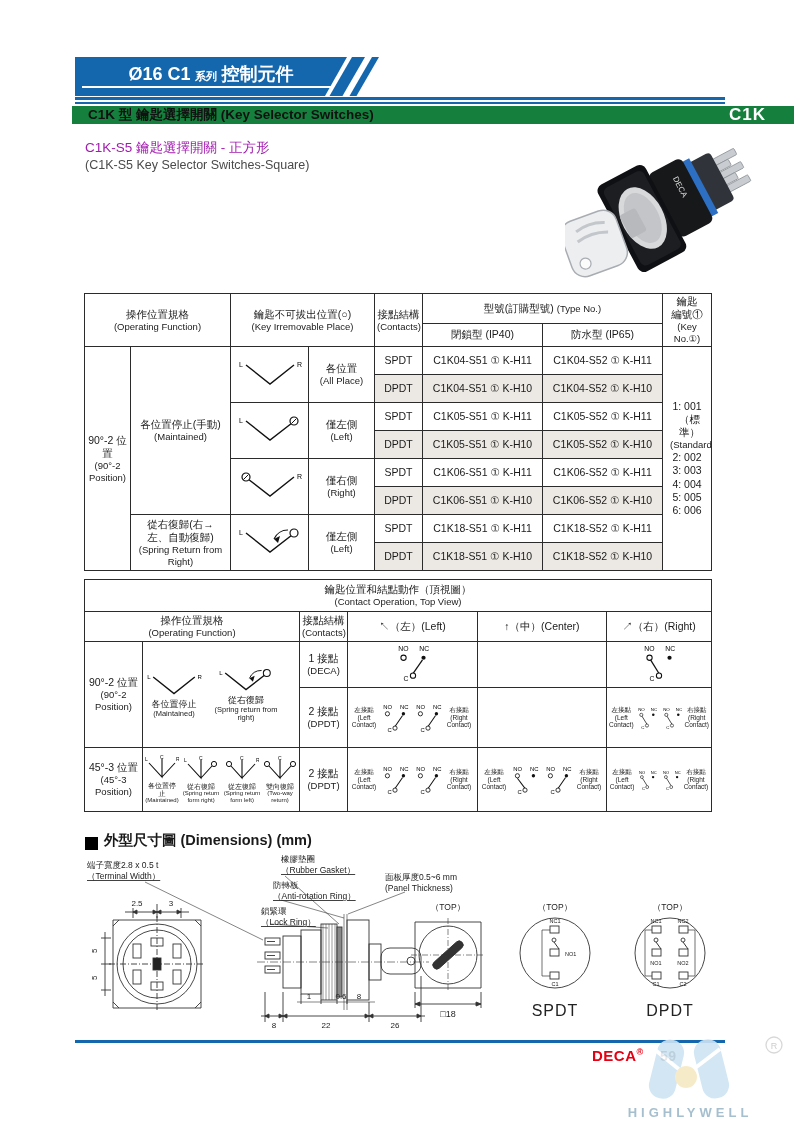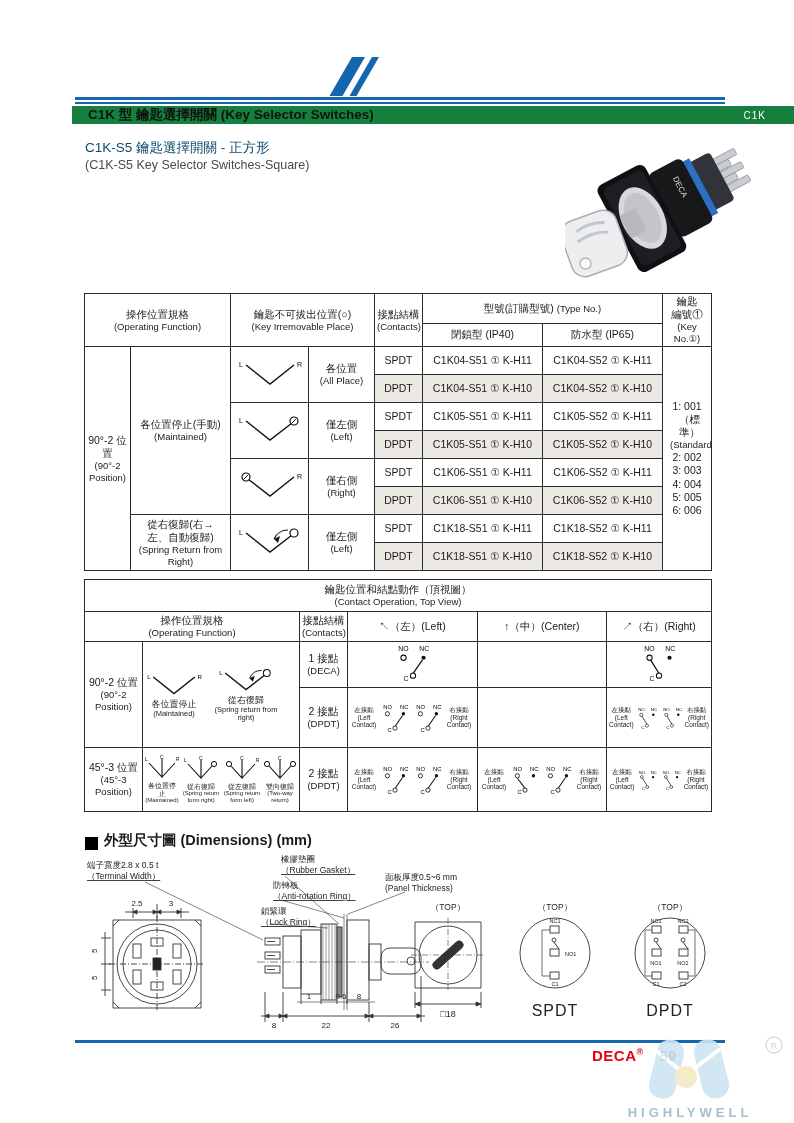--- a/index.html
+++ b/index.html
@@ -14,23 +14,23 @@
   .banner-inner{color:#fff;font-weight:bold;white-space:nowrap;padding-bottom:5px;}
   .banner-line{left:82px;top:86px;width:250px;height:2px;background:#fff;}
   .slash{top:57px;height:39px;background:#1467ad;transform:skewX(-30deg);transform-origin:top left;}
   .rule1{left:75px;top:97px;width:650px;height:3px;background:#1467ad;}
   .rule2{left:75px;top:102px;width:650px;height:1.5px;background:#1467ad;}
 
   
   .sectionbar{left:72px;top:106px;width:722px;height:18px;background:#15803d;
               display:flex;align-items:center;}
   .section-title{font-size:13.5px;font-weight:bold;color:#111;padding-left:16px;}
-  .section-tab{position:absolute;right:28px;color:#fff;font-weight:normal;font-size:10px;letter-spacing:1px;margin-left:39px;}
-
-  .prod-zh{left:85px;top:139px;font-size:13.5px;color:#0c4a6e;}
+  .section-tab{position:absolute;right:28px;color:#fff;font-weight:bold;font-size:17px;letter-spacing:1px;margin-left:39px;}
+
+  .prod-zh{left:85px;top:139px;font-size:13.5px;color:#a21caf;}
   .prod-en{left:85px;top:158px;font-size:12.5px;color:#4a4a4a;}
 
   
   table{border-collapse:collapse;table-layout:fixed;}
   .t1,.t2{position:absolute;left:84px;}
   .t1{top:293px;width:627px;}
   .t2{top:579px;width:627px;}
   .t1 th,.t1 td,.t2 th,.t2 td{border:1px solid #2b2b2b;text-align:center;vertical-align:middle;
       font-size:10.5px;font-weight:normal;line-height:1.25;padding:1px 2px;background:#fff;overflow:hidden;}
   .en{font-size:9.5px;}
@@ -60,20 +60,27 @@
   .brandrow{left:592px;top:1047px;display:flex;align-items:baseline;gap:16px;}
   .deca{color:#e60012;font-weight:bold;font-size:15px;letter-spacing:0.5px;}
   .deca sup{font-size:9px;}
   .pageno{font-size:14px;font-weight:bold;font-family:"Liberation Mono",monospace;color:#111;}
 </style>
 </head>
 <body>
 
 <div class="page">
 
+  <div class="abs banner">
+    <div class="banner-inner">
+      <span style="font-size:18px;">Ø16 C1</span>
+      <span style="font-size:11px;">系列</span>
+      <span style="font-size:18px;">控制元件</span>
+    </div>
+  </div>
   <div class="abs banner-line"></div>
   <div class="abs slash" style="left:352px;width:13px;"></div>
   <div class="abs slash" style="left:372px;width:7px;"></div>
   <div class="abs rule1"></div>
   <div class="abs rule2"></div>
 
   <div class="abs sectionbar">
     <div class="section-title">C1K 型 鑰匙選擇開關 (Key Selector Switches)</div>
     <div class="section-tab">C1K</div>
   </div>

